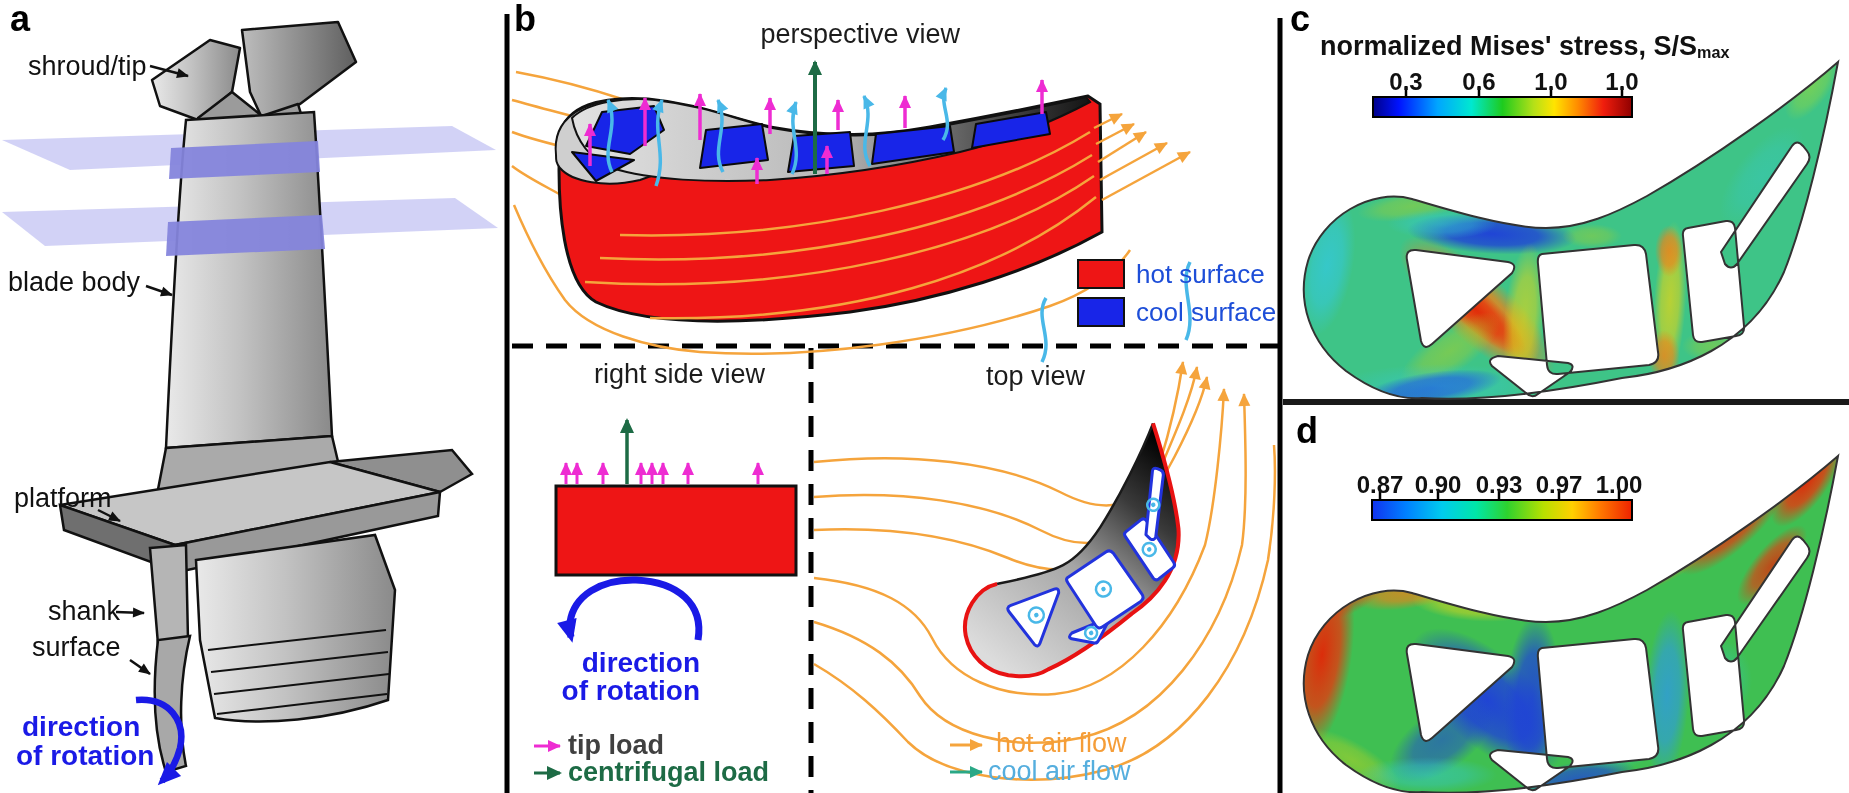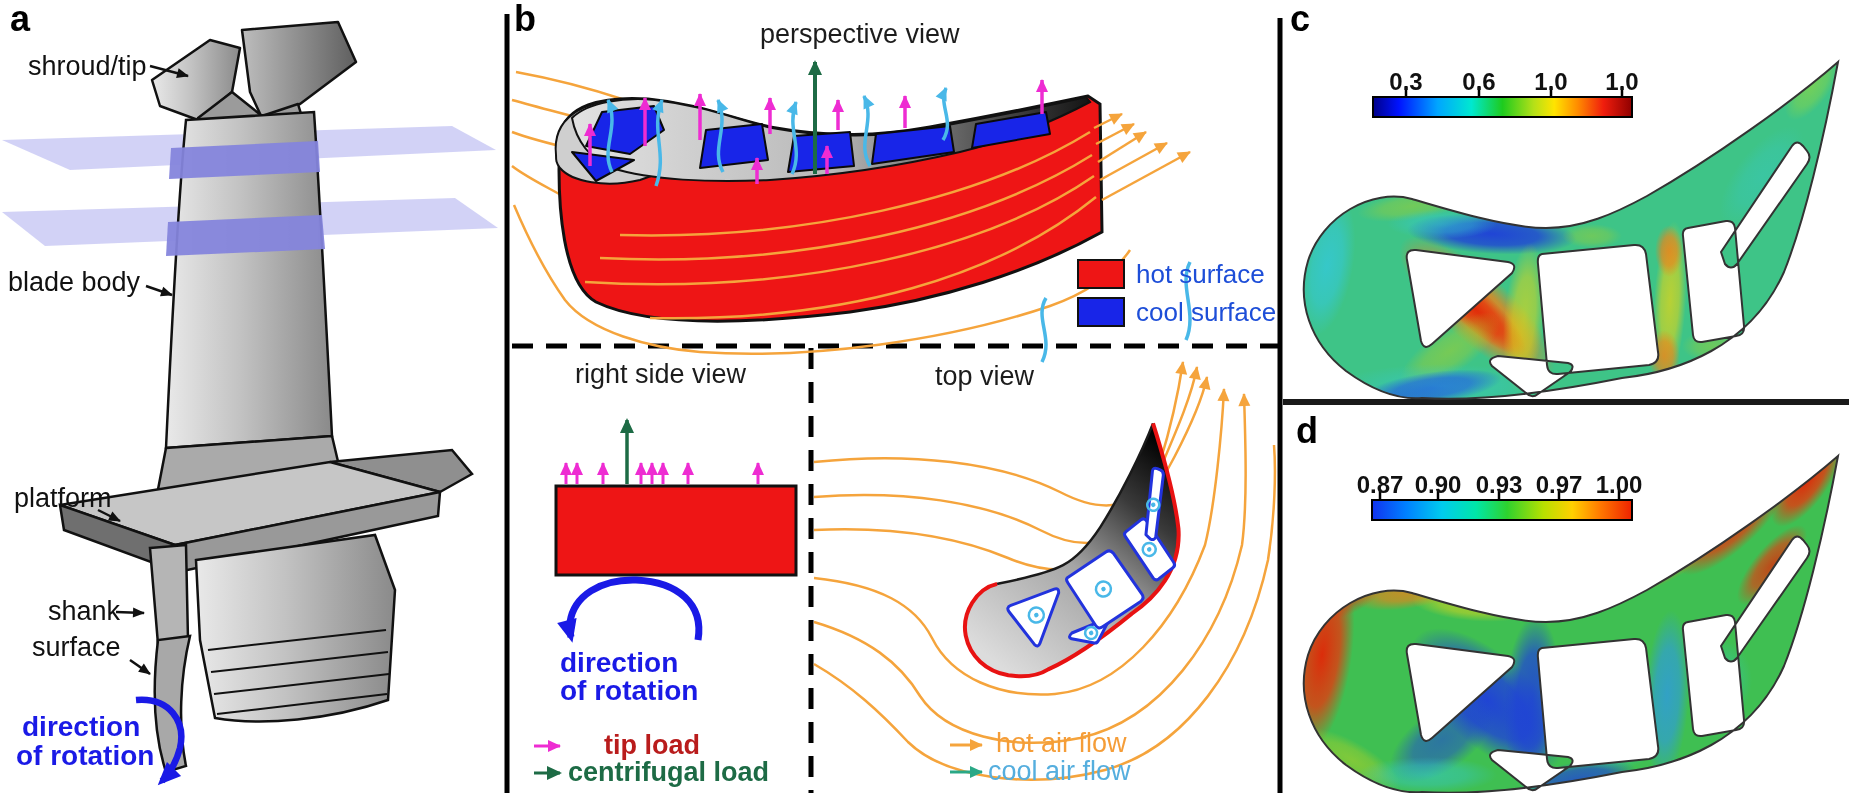--- a/index.html
+++ b/index.html
@@ -3,24 +3,24 @@
 <meta charset="utf-8">
 <style>
   html,body{margin:0;padding:0;background:#fff;}
   .stage{position:relative;width:1849px;height:793px;background:#fff;overflow:hidden;
          font-family:"Liberation Sans",sans-serif;color:#111;}
   .stage svg.gfx{position:absolute;left:0;top:0;}
   .t{position:absolute;white-space:nowrap;line-height:1.04;}
   .pl{font-size:36px;font-weight:bold;color:#000;}
   .call{font-size:27px;color:#111;}
   .vt{font-size:27px;color:#1c1c1c;}
-  .ctr{text-align:left;}
+  .ctr{text-align:right;}
   .rot{font-size:28px;font-weight:bold;color:#1a1ae6;}
   .leg{font-size:26px;color:#1d4ed8;}
-  .lmag{font-size:27px;font-weight:600;color:#b91c1c;margin-left:36px;}
+  .lmag{font-size:27px;font-weight:600;color:#404040;}
   .lgrn{font-size:27px;font-weight:700;color:#1d6b45;}
   .lora{font-size:27px;font-weight:400;color:#f59d38;}
   .lcyn{font-size:27px;font-weight:400;color:#55aede;}
   .cbt{font-size:27px;font-weight:bold;color:#111;}
   .cbt sub{font-size:60%;vertical-align:-18%;}
   .tick{position:absolute;transform:translateX(-50%);font-size:24px;font-weight:bold;color:#111;}
 </style>
 </head>
 <body>
 
@@ -397,20 +397,21 @@
 <div class="t vt ctr" style="left:575px;top:360px;width:190px">right side view</div>
 <div class="t rot ctr" style="left:560px;top:648px;width:140px">direction</div>
 <div class="t rot ctr" style="left:560px;top:676px;width:140px">of rotation</div>
 <div class="t lmag" style="left:568px;top:731px">tip load</div>
 <div class="t lgrn" style="left:568px;top:758px">centrifugal load</div>
 <div class="t vt ctr" style="left:935px;top:362px;width:150px">top view</div>
 <div class="t lora" style="left:996px;top:729px">hot air flow</div>
 <div class="t lcyn" style="left:988px;top:757px">cool air flow</div>
 
 <div class="t pl" style="left:1290px;top:0px">c</div>
+<div class="t cbt ctr" style="left:1320px;top:32px;width:360px"><span>normalized Mises' stress, S/S</span><sub>max</sub></div>
 <span class="tick" style="left:1406px;top:68px">0.3</span>
 <span class="tick" style="left:1479px;top:68px">0.6</span>
 <span class="tick" style="left:1551px;top:68px">1.0</span>
 <span class="tick" style="left:1622px;top:68px">1.0</span>
 
 <div class="t pl" style="left:1296px;top:412px">d</div>
 <span class="tick" style="left:1380px;top:471px">0.87</span>
 <span class="tick" style="left:1438px;top:471px">0.90</span>
 <span class="tick" style="left:1499px;top:471px">0.93</span>
 <span class="tick" style="left:1559px;top:471px">0.97</span>

